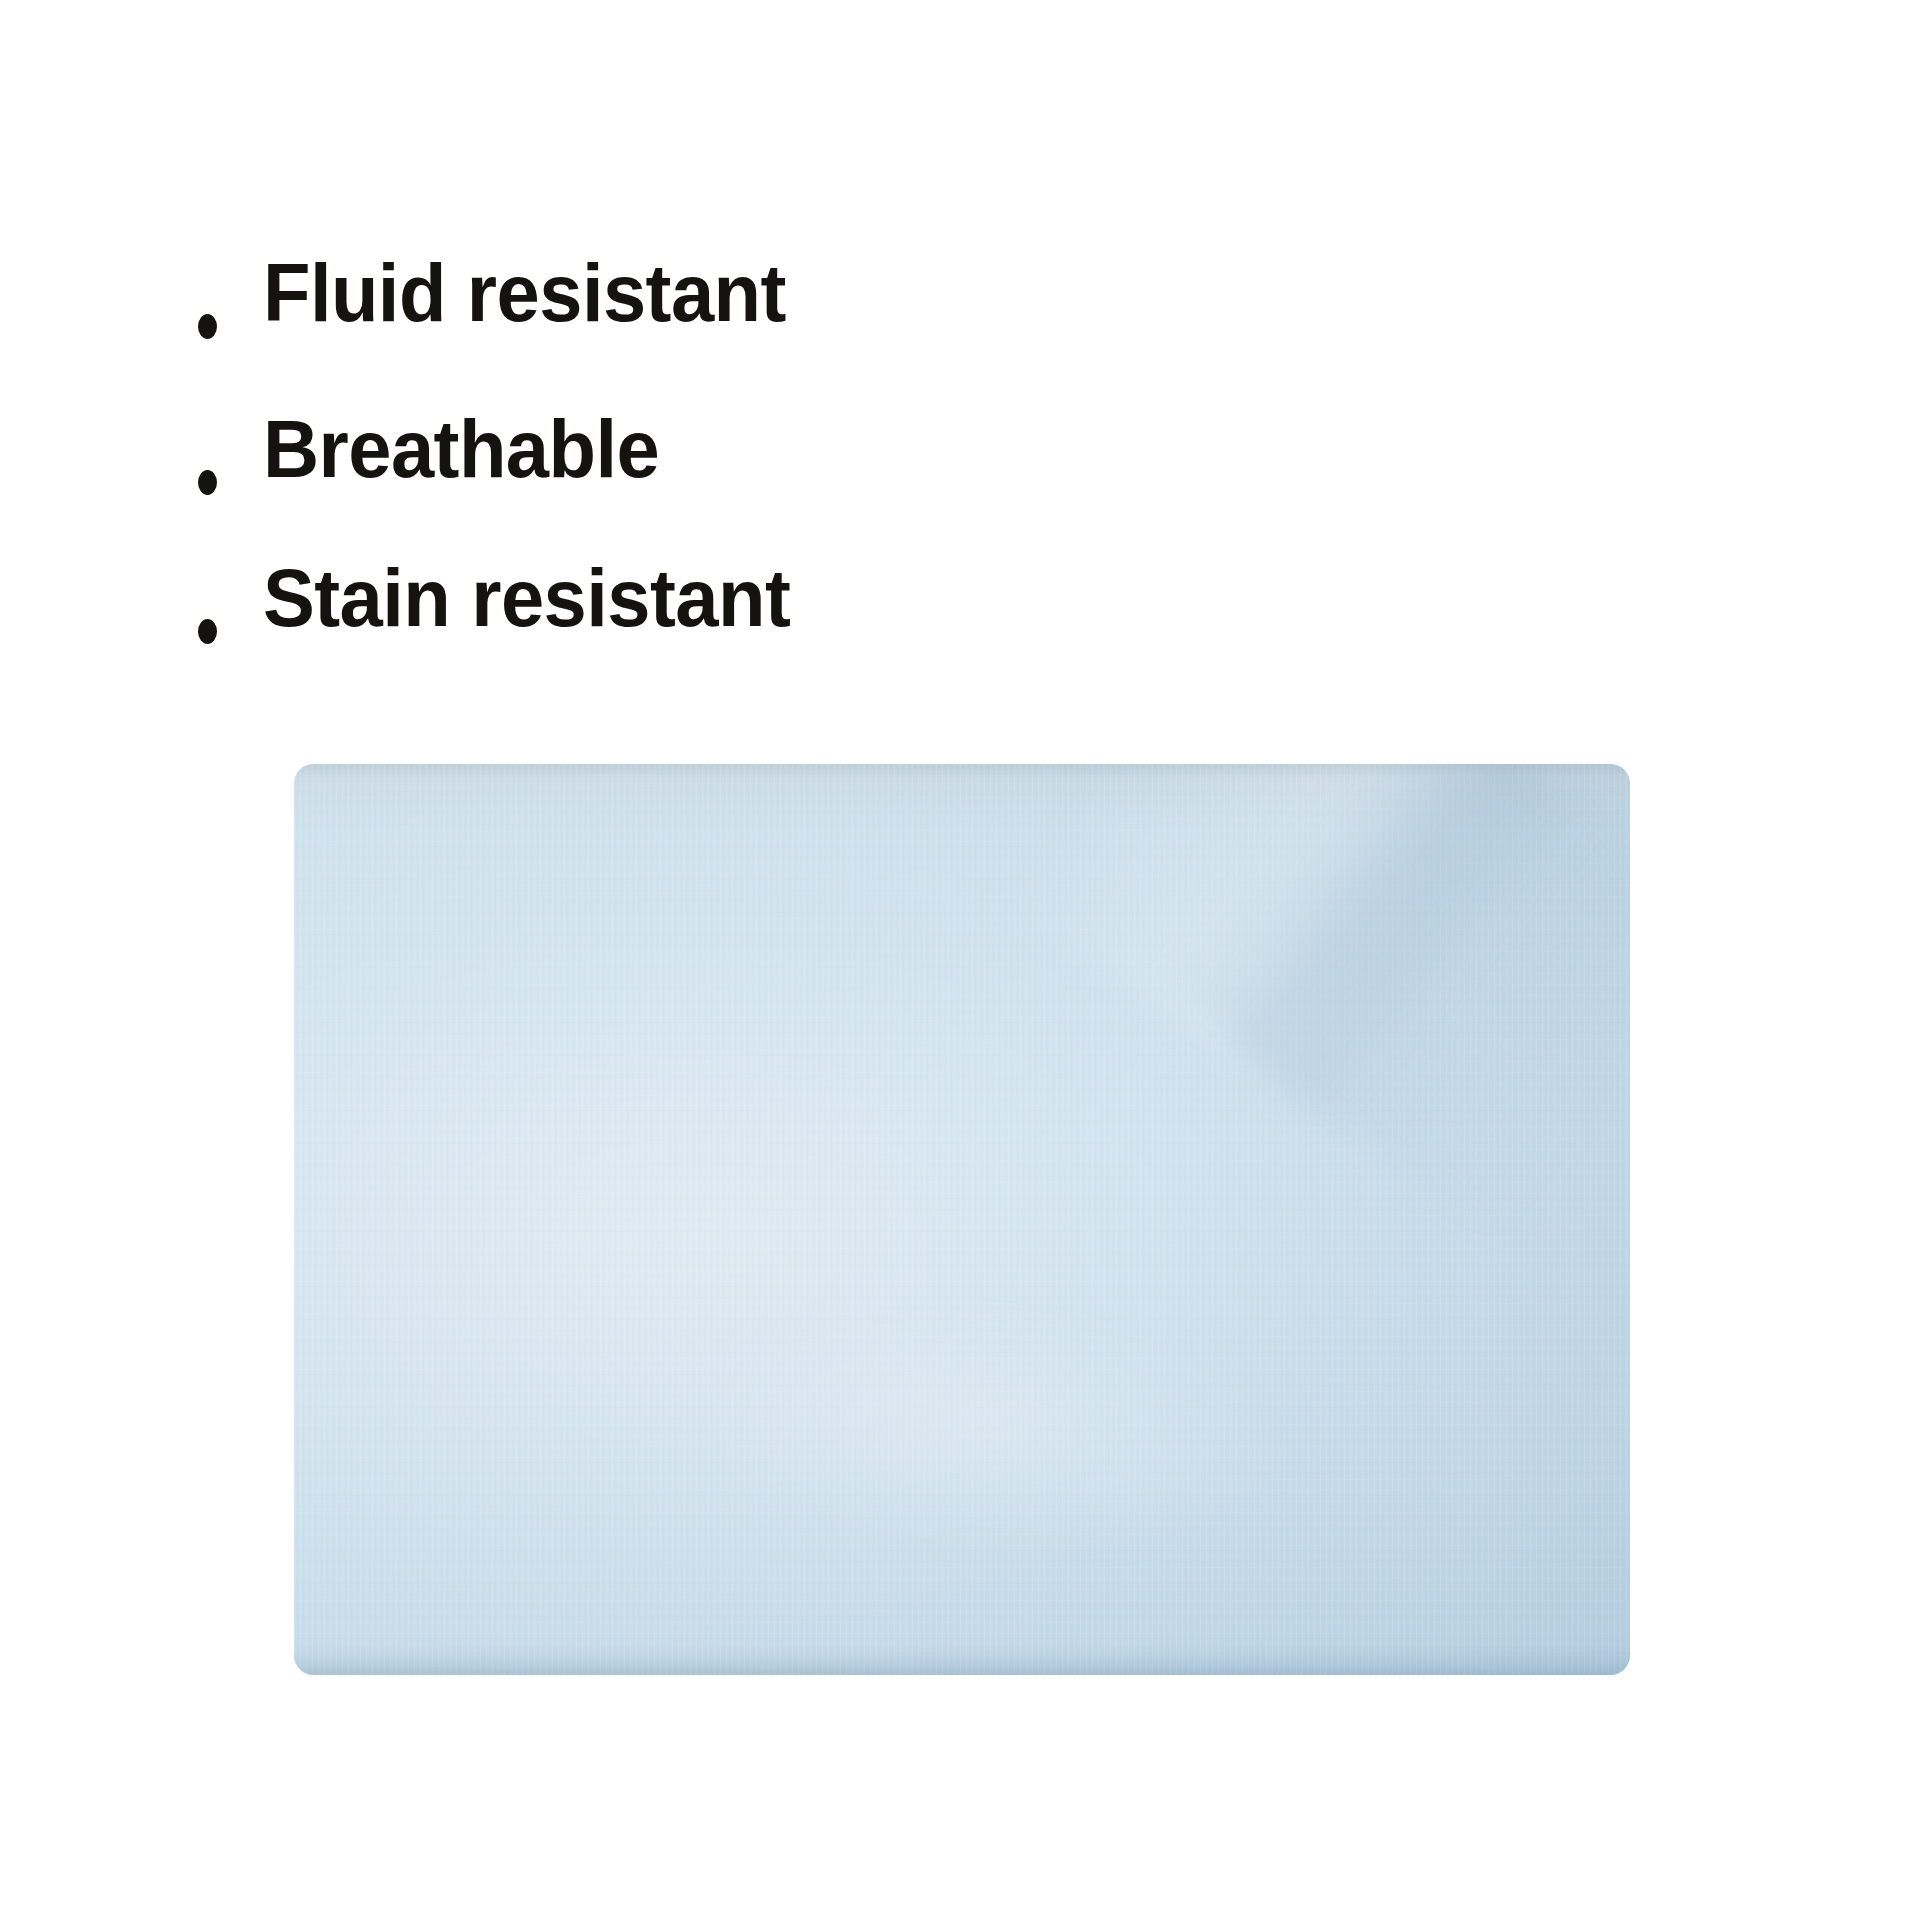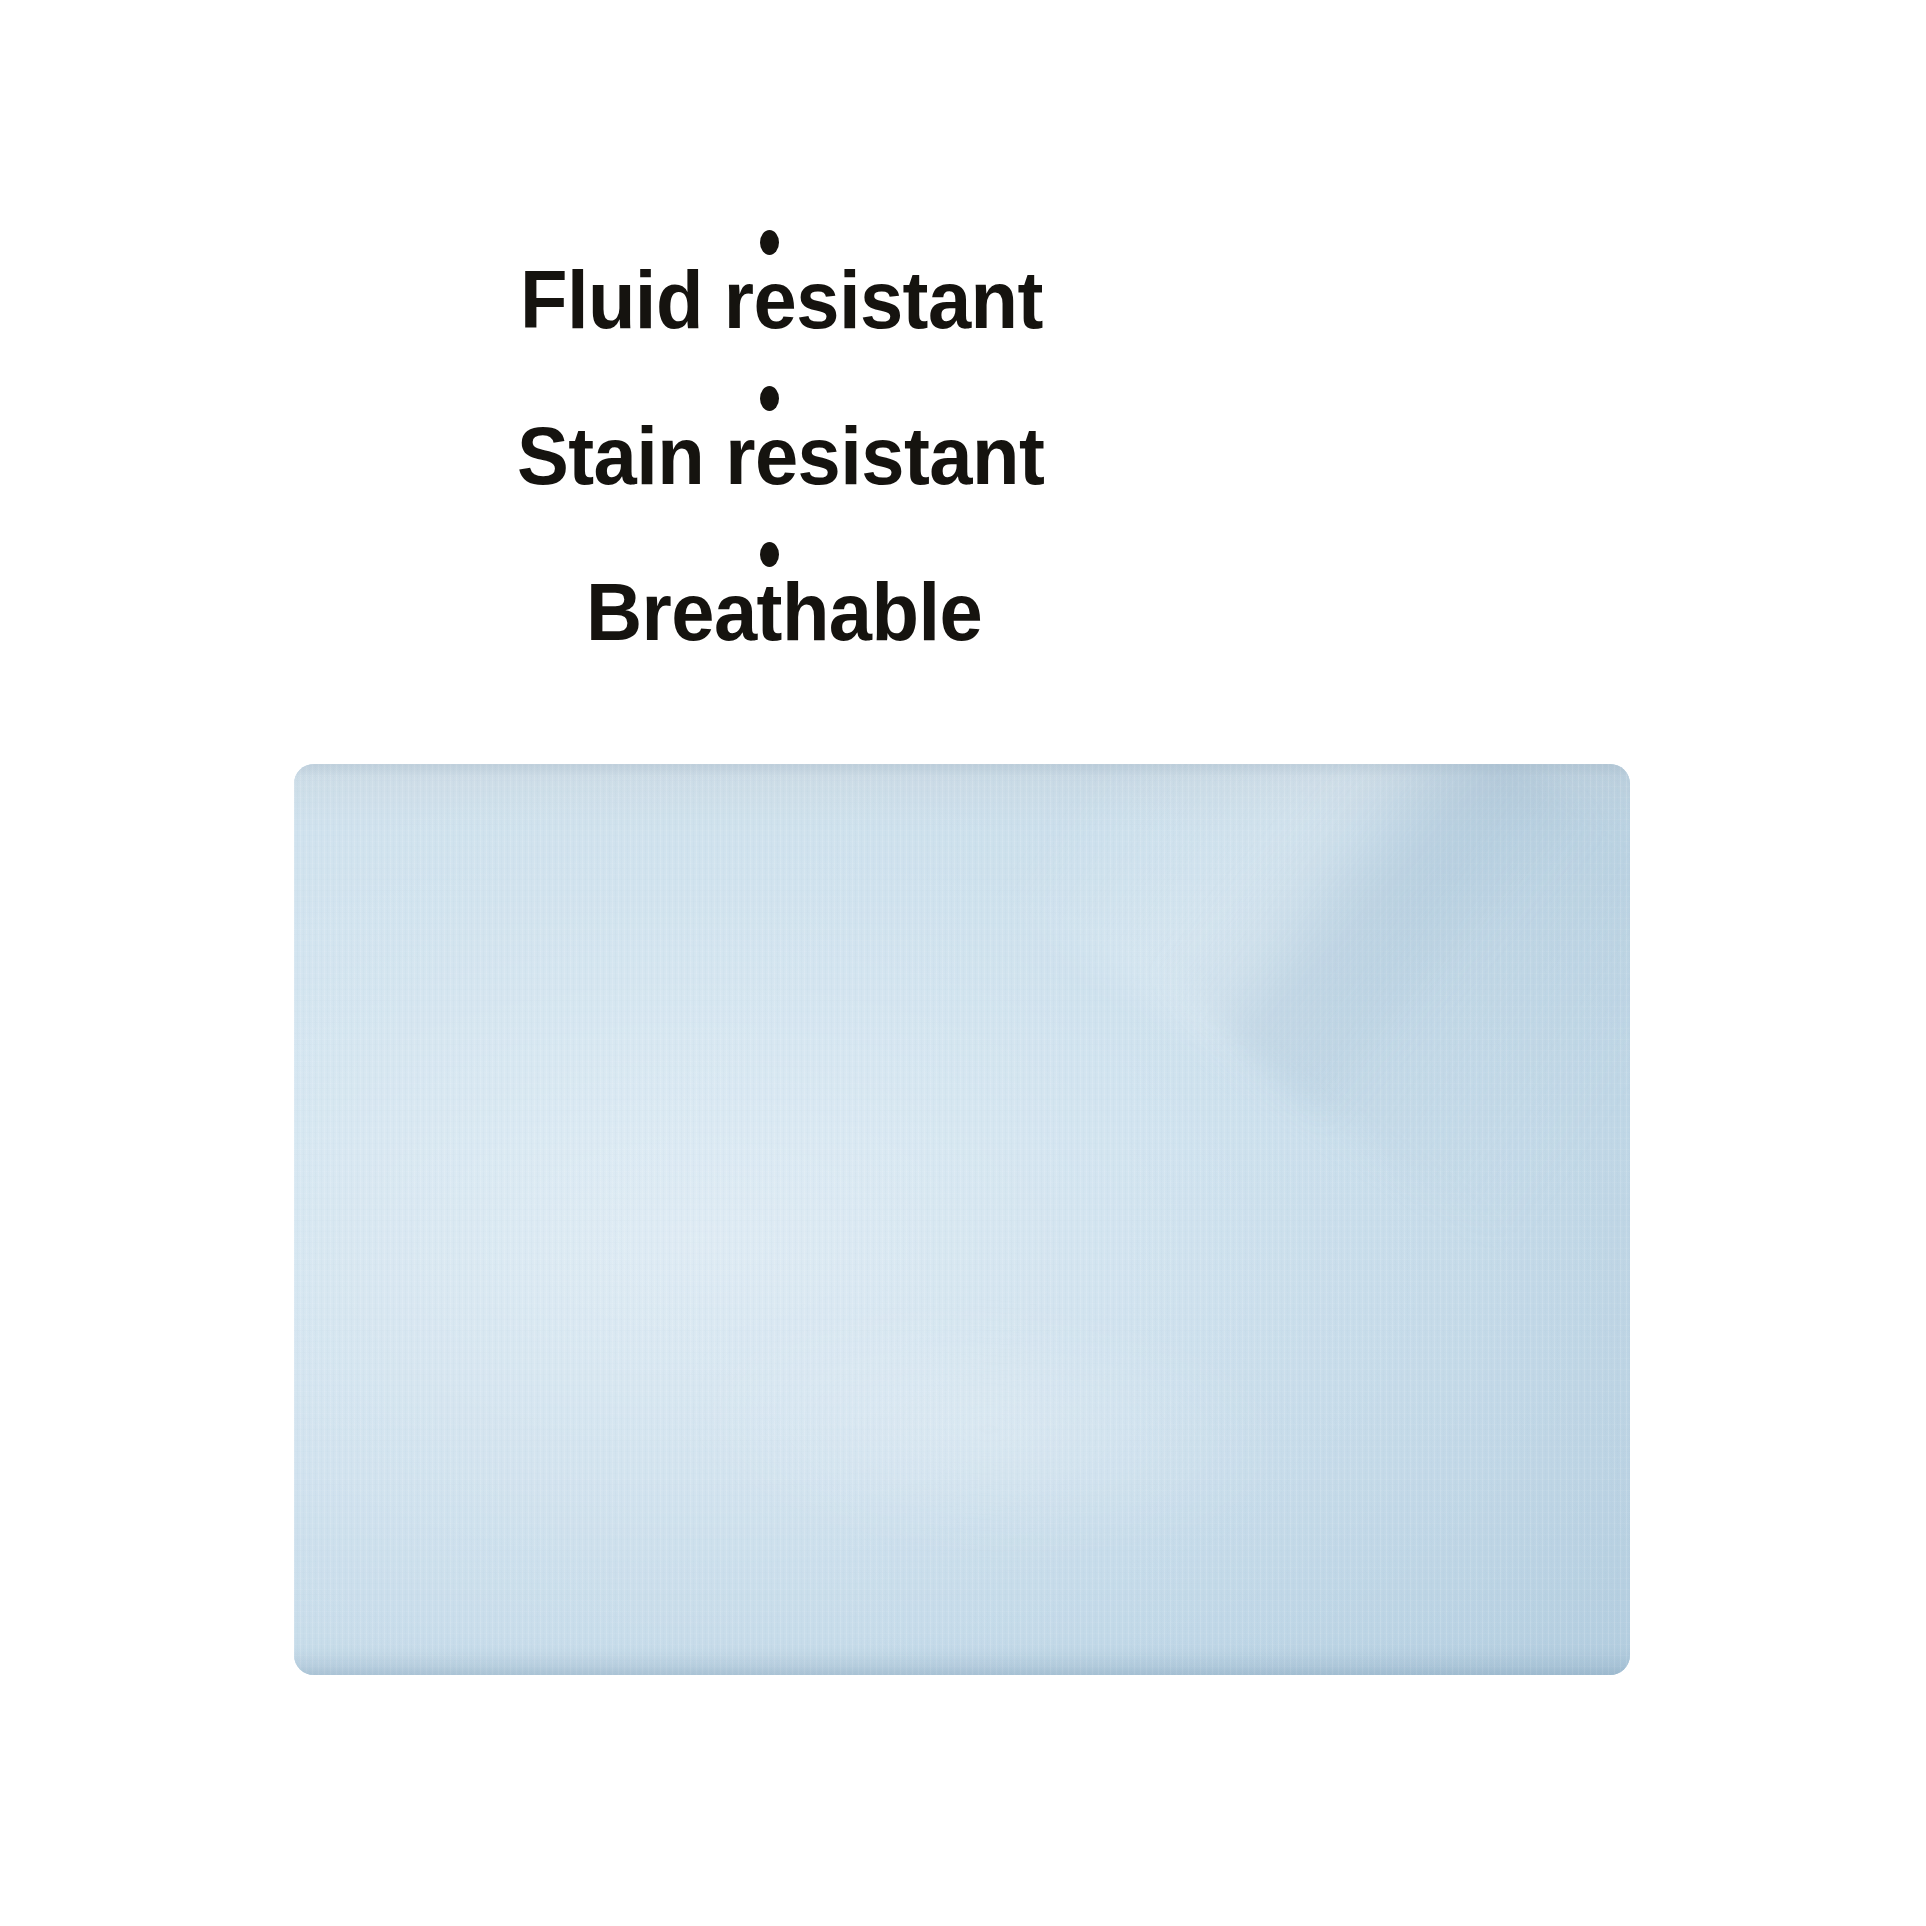--- a/index.html
+++ b/index.html
@@ -30,22 +30,21 @@
     top: 183px;
     width: 1188px;
     margin: 0;
     padding: 0;
     list-style: none;
   }
   .feature-item {
     position: relative;
     height: 156px;
     display: flex;
-    align-items: center;
-    flex-direction: column;
+    align-items: flex-end;
   }
   .feature-item:nth-child(3) {
     height: 149px;
   }
   .bullet-dot {
     flex: 0 0 auto;
     width: 19px;
     height: 25px;
     border-radius: 50%;
     background: #15130f;
@@ -207,26 +206,26 @@
 
   <ul class="feature-list">
 
     <li class="feature-item">
       <span class="bullet-dot"></span>
       <span class="feature-label">Fluid resistant</span>
     </li>
 
     <li class="feature-item">
       <span class="bullet-dot"></span>
-      <span class="feature-label">Stain resistant</span>
+      <span class="feature-label">Breathable</span>
     </li>
 
     <li class="feature-item">
       <span class="bullet-dot"></span>
-      <span class="feature-label">Breathable</span>
+      <span class="feature-label">Stain resistant</span>
     </li>
 
   </ul>
 
   <div class="product-photo">
     <div class="fabric-base"></div>
     <div class="fabric-right-shade"></div>
     <div class="fabric-weave"></div>
     <div class="fabric-weave-h"></div>
     <div class="fabric-crease-a"></div>

